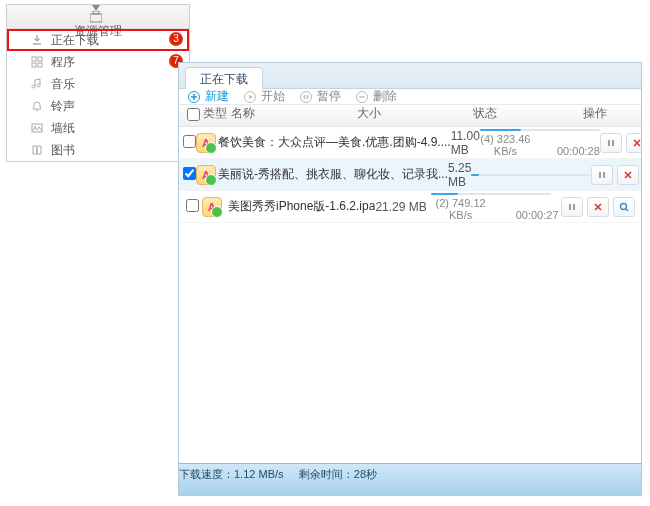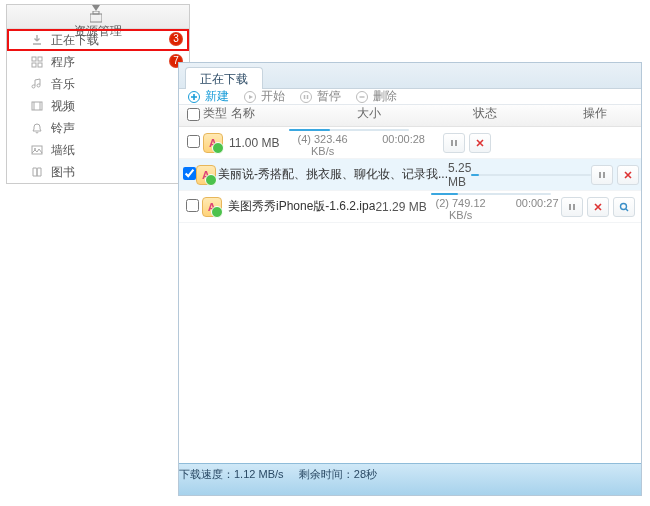--- a/index.html
+++ b/index.html
@@ -45,21 +45,21 @@
   .row .col-check input { margin:0; }
   .type-icon { width:20px; height:20px; border-radius:4px; background:linear-gradient(#ffe9b3,#ffd37a); border:1px solid #e7b65a; display:flex; align-items:center; justify-content:center; position:relative; }
   .type-icon::after { content:''; position:absolute; bottom:-2px; right:-2px; width:10px; height:10px; border-radius:50%; background:#4cc24c; border:1px solid #fff; }
   .type-icon span { font-size:11px; color:#d47; font-weight:bold; }
   .row .name { white-space:nowrap; overflow:hidden; text-overflow:ellipsis; color:#333; }
   .row .size { color:#555; }
 
   .status-box { display:flex; flex-direction:column; gap:2px; }
   .progress { height:2px; background:#dbe7ef; border-radius:2px; position:relative; width:120px; }
   .progress .bar { position:absolute; left:0; top:0; height:100%; background:#3aa7e0; border-radius:2px; }
-  .substat { color:#888; font-size:11px; display:flex; gap:26px; }
+  .substat { color:#888; font-size:11px; display:flex; gap:26px;align-items:flex-end; }
 
   .ops { display:flex; gap:4px; justify-content:center; }
   .opbtn { width:22px; height:20px; border:1px solid #d5dde3; border-radius:3px; background:linear-gradient(#fff,#f2f5f7); display:flex; align-items:center; justify-content:center; cursor:pointer; }
   .opbtn svg { display:block; }
 
   .footer { height:32px; background:linear-gradient(#cfe8f7,#a7d2ec); border-top:1px solid #8fbcd9; color:#2a4964; text-align:left; line-height:20px; font-size:11px; }
 </style>
 </head>
 <body>
 <div class="stage">
@@ -101,29 +101,20 @@
           <span class="sb-icon">
             <svg width="12" height="12" viewBox="0 0 12 12">
               <path d="M4 2v6.5A1.5 1.5 0 1 1 2.5 7H4m0-5l5-1v6.5A1.5 1.5 0 1 1 7.5 6H9" fill="none" stroke="#aaa"></path>
             </svg>
           </span>
           <span>音乐</span>
         </li>
         <li>
           <span class="sb-icon">
             <svg width="12" height="12" viewBox="0 0 12 12">
-              <rect x="1" y="2" width="10" height="8" fill="none" stroke="#aaa"></rect>
-              <path d="M3 2v8M9 2v8" stroke="#aaa"></path>
-            </svg>
-          </span>
-          <span>视频</span>
-        </li>
-        <li>
-          <span class="sb-icon">
-            <svg width="12" height="12" viewBox="0 0 12 12">
               <path d="M6 2a3 3 0 0 1 3 3v2l1 2H2l1-2V5a3 3 0 0 1 3-3zM5 10a1 1 0 0 0 2 0" fill="none" stroke="#aaa"></path>
             </svg>
           </span>
           <span>铃声</span>
         </li>
         <li>
           <span class="sb-icon">
             <svg width="12" height="12" viewBox="0 0 12 12">
               <rect x="1" y="2" width="10" height="8" fill="none" stroke="#aaa"></rect>
               <circle cx="4" cy="5" r="1" fill="#aaa"></circle>
@@ -197,20 +188,23 @@
   </div>
 
   <div class="rows" id="rows">
         <div class="row">
           <div class="col-check"><input type="checkbox" style=""></div>
           <div class="col-type">
             <div class="type-icon">
               <span>A</span>
             </div>
           </div>
+          <div class="col-name">
+            <div class="name">餐饮美食：大众点评—美食.优惠.团购-4.9....</div>
+          </div>
           <div class="col-size size">11.00 MB</div>
           <div class="col-status">
             <div class="status-box">
               <div class="progress">
                 <div class="bar" style="width: 34%;"></div>
               </div>
               <div class="substat">
                 <span>(4) 323.46 KB/s</span>
                 <span>00:00:28</span>
               </div>

